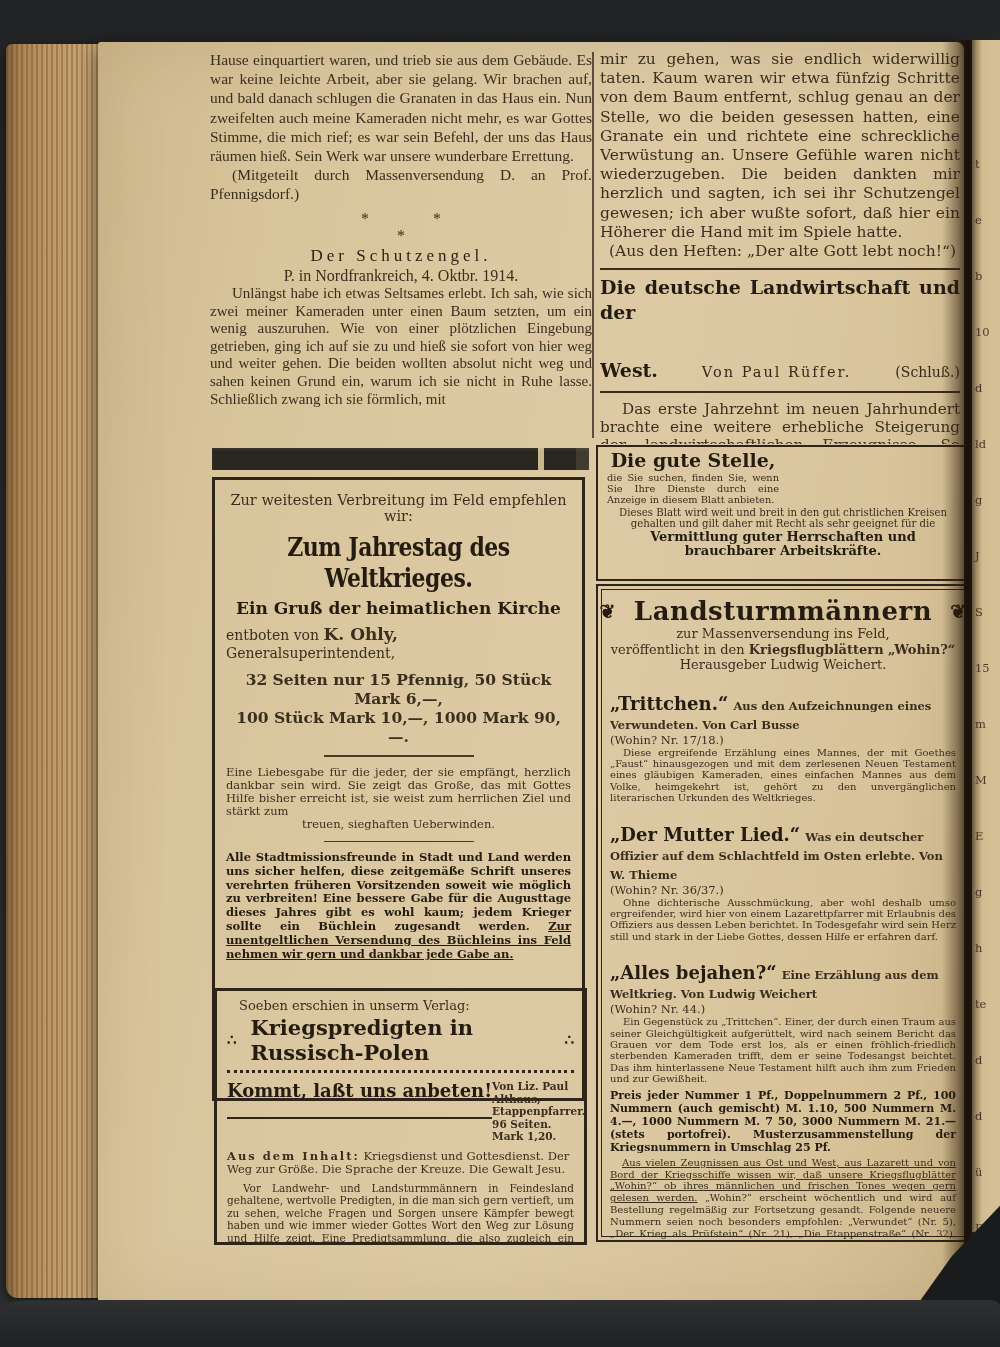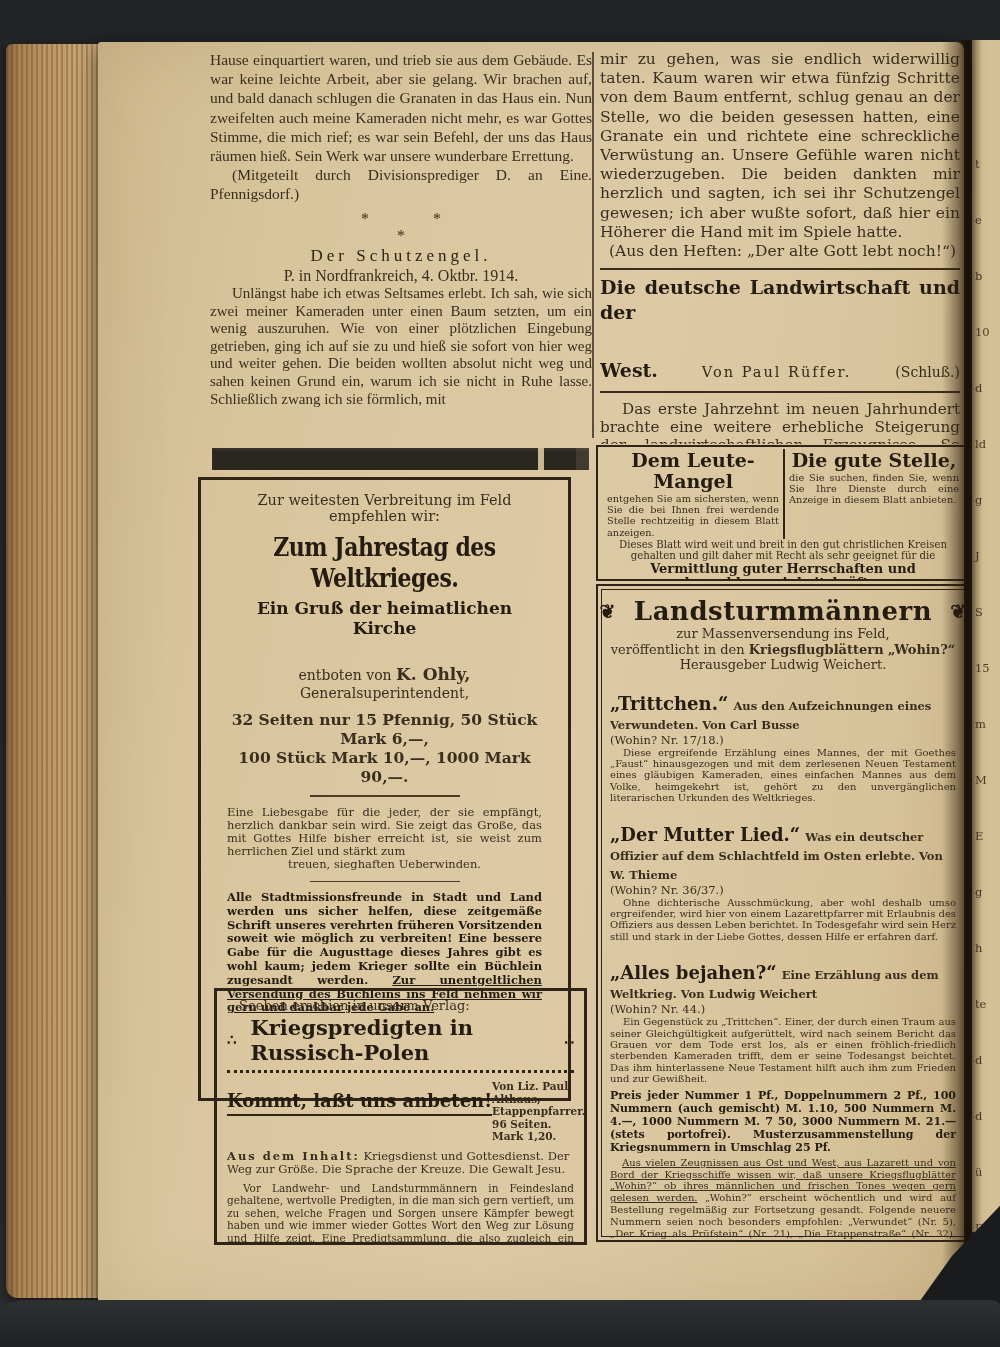--- a/index.html
+++ b/index.html
@@ -74,44 +74,44 @@
   .bar-black {
     left:212px; top:448px; width:377px; height:22px; z-index:2;
     background:linear-gradient(to right,#2a2620 0 86.5%, #c9b68c 86.5% 88%, #2a2620 88% 96.5%, #413a30 96.5% 100%);
     box-shadow:inset 0 2px 3px rgba(255,255,255,.07);
   }
 
   
   .adbox { z-index:2; border:3px solid #2e2418; overflow:hidden; background:rgba(0,0,0,0); }
 
   
-  .ad1 { left:198px; top:477px; width:373px; height:624px; padding:12px 26px; }
+  .ad1 { left:212px; top:477px; width:373px; height:624px; padding:12px 11px; }
   .a1-intro { text-align:center; font-size:14.5px; }
   .a1-title { text-align:center; font-size:22px; font-weight:bold; letter-spacing:-.5px;
               transform:scaleY(1.18); margin:12px 0 10px; color:#241c10; }
   .a1-sub { text-align:center; font-size:17px; font-weight:bold; line-height:20px; color:#241c10; }
-  .a1-ent { text-align:center; font-size:14px; margin-top:27px; line-height:18px; }
+  .a1-ent { text-align:left; font-size:14px; margin-top:7px; line-height:18px; }
   .a1-ent .big { font-size:17px; font-weight:bold; }
   .a1-ent2 { text-align:center; font-size:14px; letter-spacing:1.5px; line-height:18px; }
   .a1-price { text-align:center; font-size:15.5px; font-weight:bold; line-height:19px; margin-top:8px; }
   .hr-short { width:150px; height:1.5px; background:#4a3a26; margin:9px auto; }
   .a1-p1 { font-size:11.5px; line-height:13.2px; text-align:justify; }
   .a1-p1 .last { display:block; text-align:center; }
   .a1-p2 { font-size:11.5px; line-height:13.8px; text-align:justify; font-weight:bold; color:#241c10; }
   .a1-p2 .u { text-decoration:underline; }
 
   
   .ad2 { left:214px; top:988px; width:373px; height:257px; padding:7px 10px; }
   .a2-intro { font-size:13px; padding-left:12px; }
   .a2-title { display:flex; justify-content:center; align-items:center; gap:14px;
               font-size:21px; font-weight:bold; color:#241c10;
               border-bottom:3px dotted #2e2418; padding-bottom:5px; margin-top:2px; }
   .a2-title .mark { font-size:15px; }
   .a2-cta-row { display:flex; justify-content:space-between; align-items:flex-start; margin-top:7px; }
-  .a2-cta { font-size:18px; font-weight:bold; border-bottom:2.5px solid #2e2418; padding-bottom:3px; color:#241c10; white-space:nowrap;margin-top:10px; }
+  .a2-cta { font-size:18px; font-weight:bold; border-bottom:2.5px solid #2e2418; padding-bottom:16px; color:#241c10; white-space:nowrap; }
   .a2-by { width:178px; font-size:10.5px; line-height:12.5px; font-weight:bold; }
   .a2-inhalt { font-size:11.5px; line-height:13.5px; margin-top:7px; }
   .a2-inhalt .lbl { font-weight:bold; letter-spacing:2px; }
   .a2-body { font-size:10.5px; line-height:12.6px; text-align:justify; text-indent:16px; margin-top:5px; }
 
   
   .ad3 { left:596px; top:445px; width:374px; height:136px; border-width:2px; padding:2px 5px; }
   .a3-grid { display:flex; }
   .a3-col { width:50%; padding:1px 4px; }
   .a3-col + .a3-col { border-left:2px solid #2e2418; }
@@ -162,21 +162,21 @@
 h
 te
 d
 d
 ü
 D</span>
 </div>
 
 <div class="abs col col-left">
   <p>Hause einquartiert waren, und trieb sie aus dem Gebäude. Es war keine leichte Arbeit, aber sie gelang. Wir brachen auf, und bald danach schlugen die Granaten in das Haus ein. Nun zweifelten auch meine Kameraden nicht mehr, es war Gottes Stimme, die mich rief; es war sein Befehl, der uns das Haus räumen hieß. Sein Werk war unsere wunderbare Errettung.</p>
-  <p class="ind">(Mitgeteilt durch Divisionsprediger D. an Eine. Pfennigsdorf.)</p>
+  <p class="ind">(Mitgeteilt durch Massenversendung D. an Prof. Pfennigsdorf.)</p>
   <div class="ast-row">
     <span>*</span>
     <span>*</span>
   </div>
   <div class="ast-single">
     <span>*</span>
   </div>
   <div class="story-head">Der Schutzengel.</div>
   <div class="story-sub">P. in Nordfrankreich, 4. Oktbr. 1914.</div>
   <p class="ind p3">Unlängst habe ich etwas Seltsames erlebt. Ich sah, wie sich zwei meiner Kameraden unter einen Baum setzten, um ein wenig auszuruhen. Wie von einer plötzlichen Eingebung getrieben, ging ich auf sie zu und hieß sie sofort von hier weg und weiter gehen. Die beiden wollten absolut nicht weg und sahen keinen Grund ein, warum ich sie nicht in Ruhe lasse. Schließlich zwang ich sie förmlich, mit</p>
@@ -234,24 +234,20 @@
   <p class="a2-inhalt">
     <span class="lbl">Aus dem Inhalt:</span><span> Kriegsdienst und Gottesdienst. Der Weg zur Größe. Die Sprache der Kreuze. Die Gewalt Jesu.</span>
   </p>
   <p class="a2-body">Vor Landwehr- und Landsturmmännern in Feindesland gehaltene, wertvolle Predigten, in die man sich gern vertieft, um zu sehen, welche Fragen und Sorgen unsere Kämpfer bewegt haben und wie immer wieder Gottes Wort den Weg zur Lösung und Hilfe zeigt. Eine Predigtsammlung, die also zugleich ein Buch der Erinnerung an die großen Tage darstellt.</p>
 
 </div>
 
 <div class="abs adbox ad3">
   <div class="a3-grid">
     <div class="a3-col">
-      <div class="a3-t">Dem Leute-Mangel</div>
-      <p class="a3-b">entgehen Sie am sichersten, wenn Sie die bei Ihnen frei werdende Stelle rechtzeitig in diesem Blatt anzeigen.</p>
-    </div>
-    <div class="a3-col">
       <div class="a3-t">Die gute Stelle,</div>
       <p class="a3-b">die Sie suchen, finden Sie, wenn Sie Ihre Dienste durch eine Anzeige in diesem Blatt anbieten.</p>
     </div>
   </div>
   <div class="a3-mid">Dieses Blatt wird weit und breit in den gut christlichen Kreisen gehalten und gilt daher mit Recht als sehr geeignet für die</div>
   <div class="a3-bold">Vermittlung guter Herrschaften und brauchbarer Arbeitskräfte.</div>
 
 </div>
 
 <div class="abs adbox ad4">

